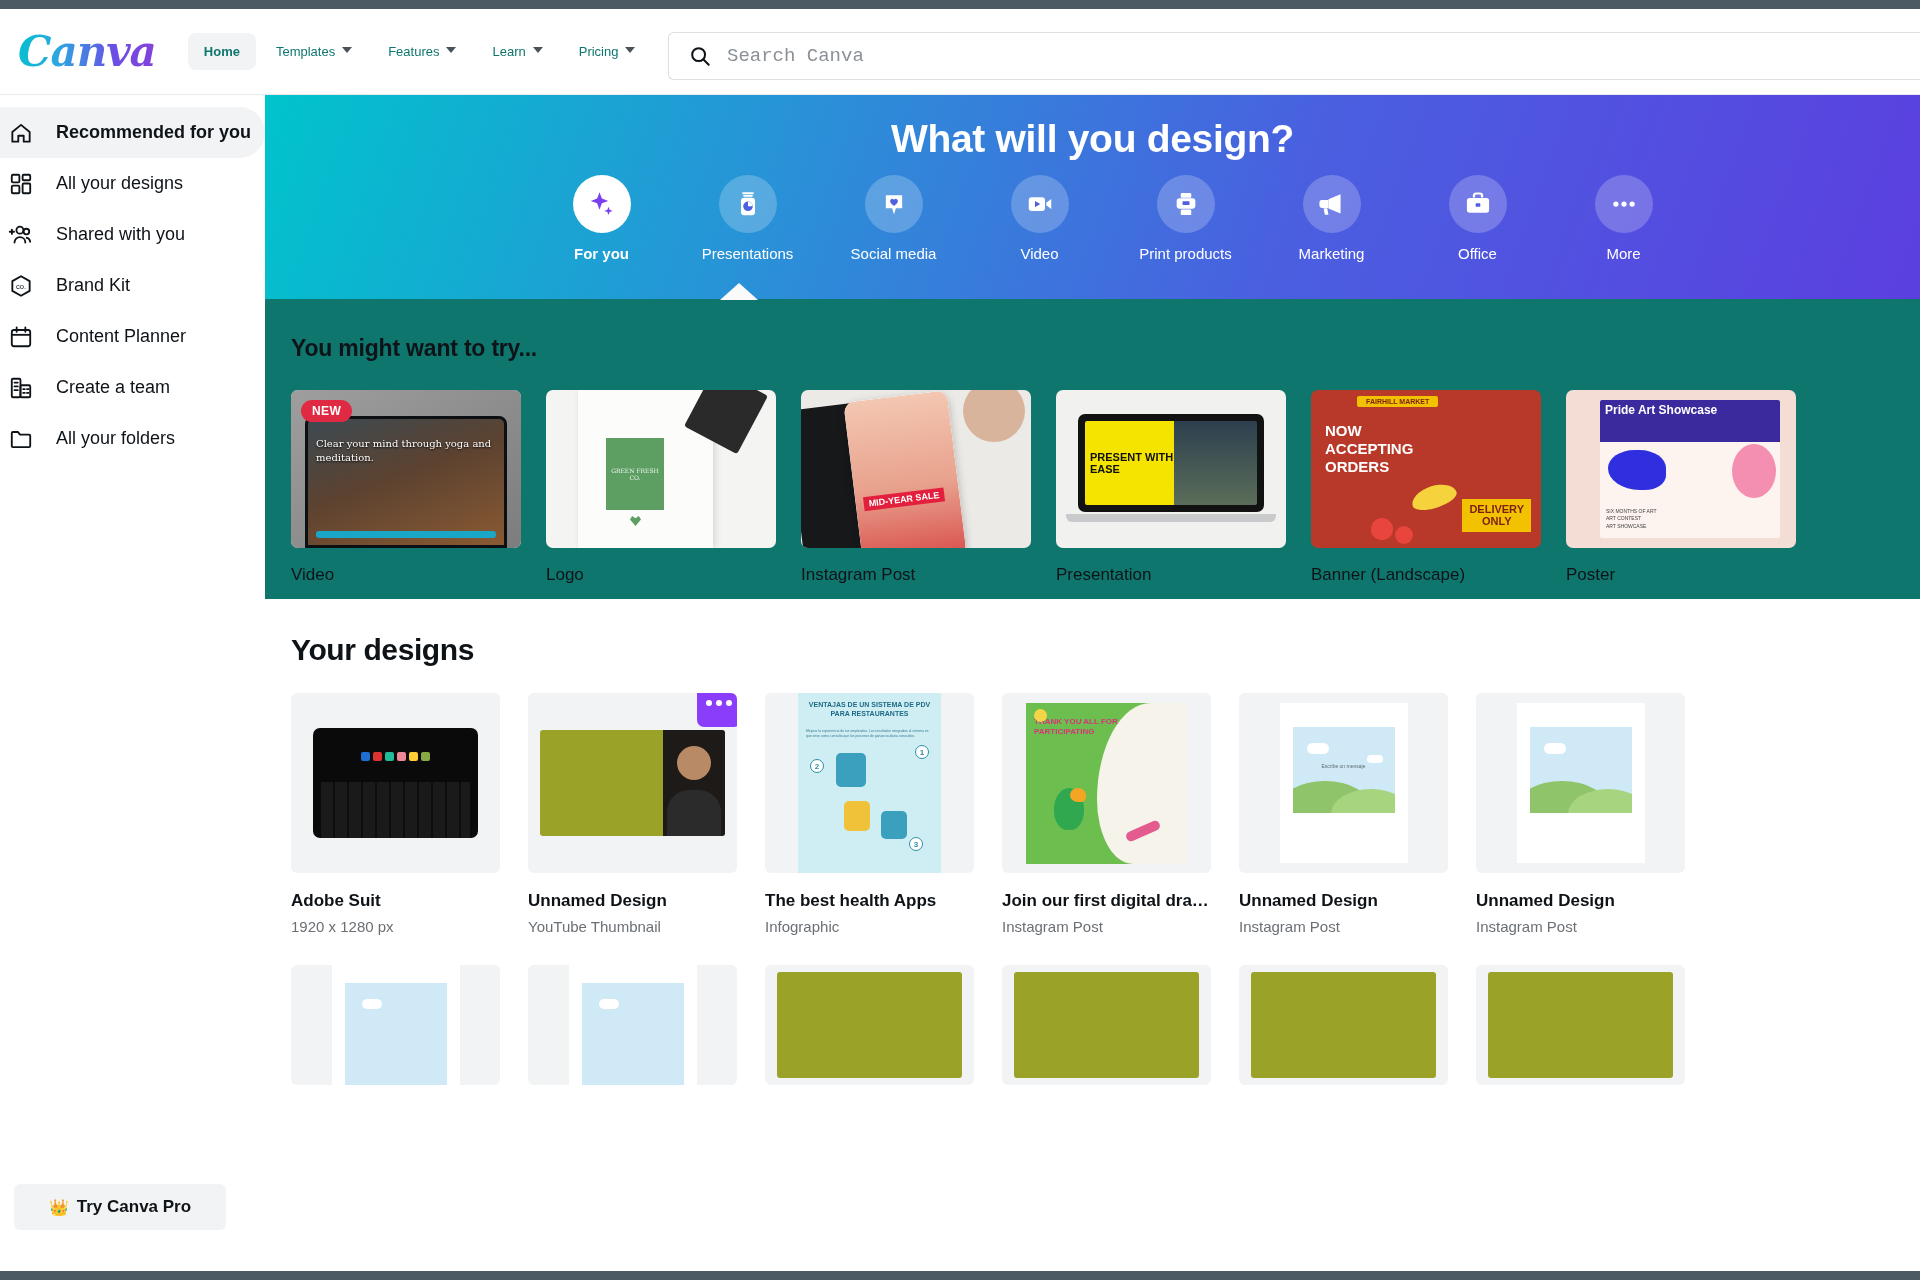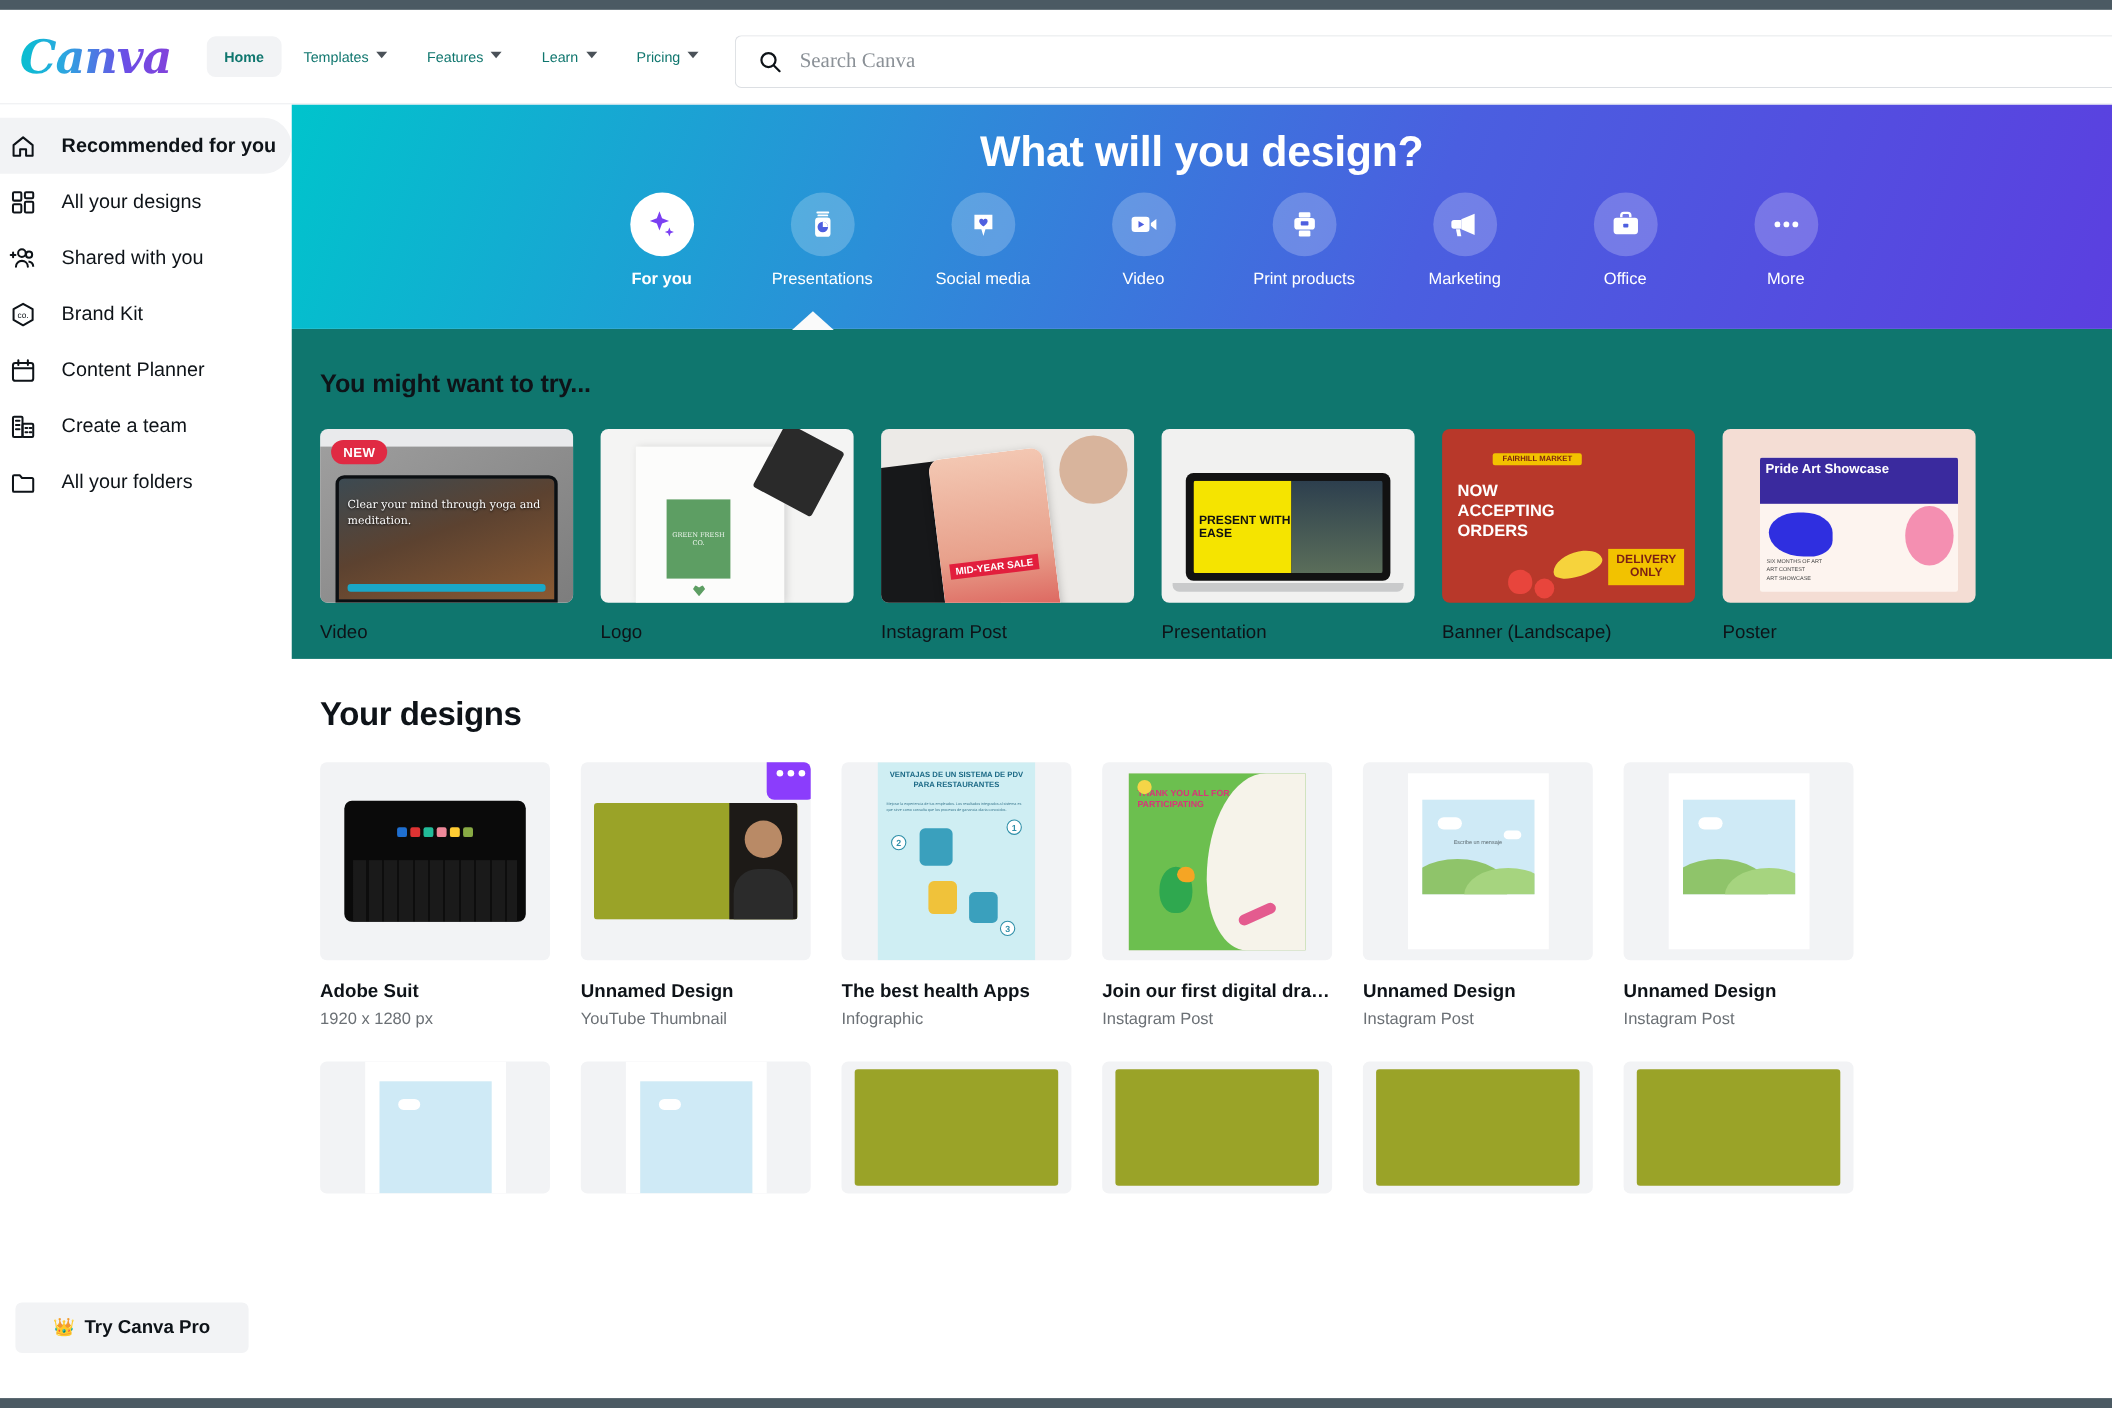--- a/index.html
+++ b/index.html
@@ -64,21 +64,21 @@
     display: flex; align-items: center;
     border: 1px solid #dcdfe3;
     border-right: none;
     border-radius: 6px 0 0 6px;
     background: #fff;
     padding-left: 20px;
   }
   .search-icon { width: 22px; height: 22px; flex: 0 0 auto; }
   .search-input {
     border: none; outline: none;
-    font-family: Liberation Serif, serif;
+    font-family: Liberation Mono, monospace;
     font-size: 19px;
     color: #0369a1;
     margin-left: 16px;
     width: 100%;
     background: transparent;
   }
   .search-input::placeholder { color: #8b9197; }
 
   
   .body-wrap { display: flex; height: calc(1280px - 95px); }
@@ -216,21 +216,21 @@
     width: 44px; height: 48px;
     background: #8b3dfc;
     border-radius: 7px;
     display: flex; align-items: center; justify-content: center;
     gap: 4px;
     z-index: 4;
   }
   .dot { width: 6px; height: 6px; border-radius: 50%; background: #fff; }
 
   
-  .art { position: absolute; inset: 0; margin-top: 16px; }
+  .art { position: absolute; inset: 0; }
   .txt-tiny { font-size: 6px; line-height: 1.25; }
 
   .scrollbar-bottom {
     position: absolute; left: 0; right: 0; bottom: 0;
     height: 9px; background: #4b5a63;
   }
 </style>
 </head>
 <body>
 

